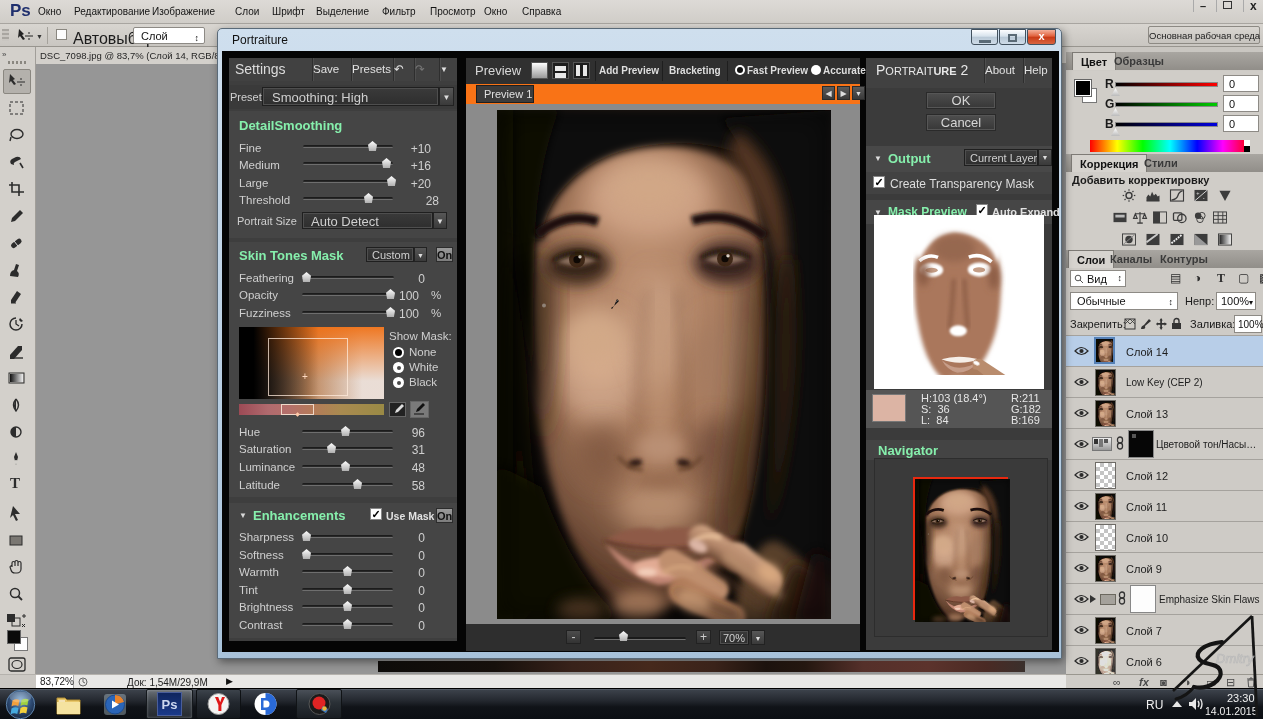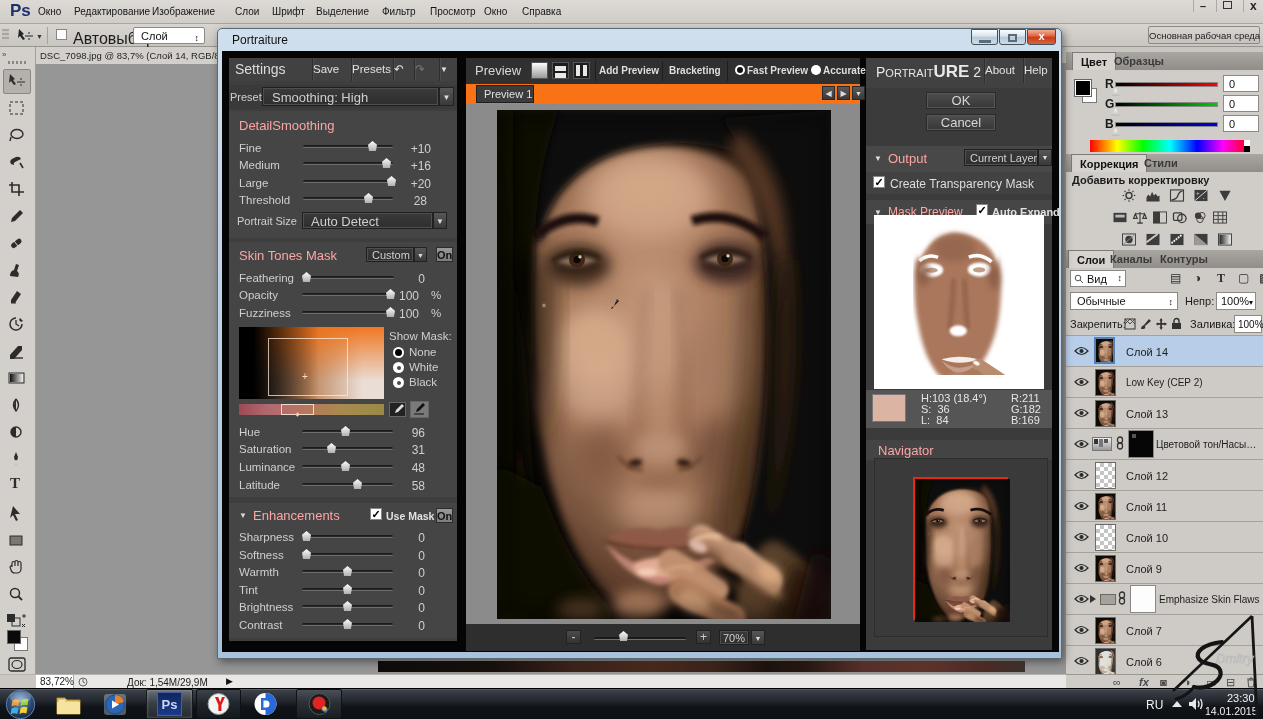--- a/index.html
+++ b/index.html
@@ -40,21 +40,21 @@
 .slab{position:absolute;color:#cfcfcf;font-size:11.5px;white-space:nowrap}
 .sval{position:absolute;color:#cfcfcf;font-size:12px;text-align:right;width:34px;white-space:nowrap}
 .onbtn{position:absolute;width:22px;height:15px;background:linear-gradient(#9a9a9a,#7d7d7d);border:1px solid #2c2c2c;color:#111;font-size:11px;font-weight:bold;text-align:center;line-height:14px}
 .wcheck{position:absolute;width:12px;height:12px;background:#fff;border:1px solid #888;color:#000;font-size:11px;line-height:11px;text-align:center;font-weight:bold}
 .radio{position:absolute;width:11px;height:11px;border-radius:50%;background:#fff}
 .radio i{position:absolute;left:3.5px;top:3.5px;width:4px;height:4px;border-radius:50%;background:#4a4a4a}
 #setpanel{left:7px;top:7px;width:228px;height:583px}
 #prevpanel{left:244px;top:7px;width:394px;height:593px;background:#333}
 #rdlg{left:644px;top:7px;width:186px;height:592px;background:#3b3b3b}
 .hbtn{position:absolute;top:0;height:23px;line-height:23px;text-align:left;color:#e0e0e0;font-size:11.5px;border-left:1px solid #2e2e2e;box-shadow:inset 1px 0 0 #4e4e4e}
-.shead{position:absolute;font-weight:normal;font-size:13px;color:#fca5a5}
+.shead{position:absolute;font-weight:bold;font-size:13px;color:#86efac}
 .vbtn{position:absolute;top:4px;width:17px;height:17px;background:#1d1d1d;border:1px solid #555}
 .vb2{position:absolute;width:11px;height:5px;background:#e8e8e8}
 .vb3{position:absolute;width:4px;height:11px;background:#e8e8e8}
 .ptxt{position:absolute;top:7px;font-size:10px;font-weight:bold;color:#dedede;white-space:nowrap}
 .pradio{position:absolute;top:7px;width:10px;height:10px;border-radius:50%;background:#fff}
 .pradio i{position:absolute;left:2px;top:2px;width:6px;height:6px;border-radius:50%;background:#111}
 .navarr{position:absolute;top:2px;width:13px;height:14px;background:linear-gradient(#5a5a5a,#3a3a3a);border:1px solid #2a2a2a;color:#ddd;font-size:8px;text-align:center;line-height:14px}
 .zbtn{position:absolute;top:6px;width:15px;height:14px;background:linear-gradient(#4c4c4c,#333);border:1px solid #222;color:#ccc;text-align:center;line-height:13px;font-size:12px}
 #imgsurround{position:absolute;left:0;top:46px;width:394px;height:521px;background:#8b8b8b}
 #mainphoto{position:absolute;left:31px;top:6px;width:334px;height:509px;background:#1a120d}
@@ -742,21 +742,21 @@
           <span class="sval" style="left:168px;top:48px">+16</span>
         <span class="slab" style="left:10px;top:66px">Large</span>
           <div class="slider" style="left:74px;top:69px;width:90px">
             <div class="thumb" style="left:84px"></div>
           </div>
           <span class="sval" style="left:168px;top:66px">+20</span>
         <span class="slab" style="left:10px;top:83px">Threshold</span>
           <div class="slider" style="left:74px;top:86px;width:90px">
             <div class="thumb" style="left:61px"></div>
           </div>
-          <span class="sval" style="left:164px;top:83px">28</span>
+          <span class="sval" style="left:176px;top:83px">28</span>
         <span class="slab" style="left:8px;top:104px;font-size:11px">Portrait Size</span>
         <div class="ddl" style="left:73px;top:101px;width:131px;height:17px">
             <span style="position:absolute;left:8px;top:1px;font-size:13px">Auto Detect</span>
           </div>
         <div class="ddlbtn" style="left:204px;top:101px;width:14px;height:17px;line-height:17px;font-size:8px">▼</div>
       </div>
 
       <div class="sec" style="top:184px;height:255px">
         <span class="shead" style="left:10px;top:6px">Skin Tones Mask</span>
         <div class="ddl" style="left:137px;top:5px;width:48px;height:15px">
@@ -915,21 +915,21 @@
         <div class="slider" style="left:128px;top:13px;width:92px;background:#1a1a1a"></div>
         <div class="thumb" style="left:153px;top:7px"></div>
         <span class="zbtn" style="left:230px">+</span>
         <div class="ddl" style="left:253px;top:6px;width:30px;height:15px;text-align:center;font-size:11px;line-height:14px">70%</div>
         <div class="ddlbtn" style="left:285px;top:6px;width:14px;height:15px;line-height:15px;font-size:7px">▼</div>
       </div>
     </div>
 
     <div class="panel" id="rdlg">
       <div style="position:absolute;left:0;top:0;width:100%;height:30px;background:#414141">
-        <span style="position:absolute;left:10px;top:4px;font-size:14px;color:#e8e8e8">P<span style="font-size:11px">ORTRAIT</span><b style="font-size:17px">URE</b> 2</span>
+        <span style="position:absolute;left:10px;top:4px;font-size:14px;color:#e8e8e8">P<span style="font-size:11px">ORTRAIT</span><b style="font-size:11px">URE</b> 2</span>
         <span class="hbtn" style="left:118px;width:39px;height:25px;line-height:25px">About</span>
         <span class="hbtn" style="left:157px;width:29px;height:25px;line-height:25px">Help</span>
       </div>
       <div class="dkbtn" style="left:60px;top:34px;width:70px;height:17px;font-size:13px;line-height:16px">OK</div>
       <div class="dkbtn" style="left:60px;top:56px;width:70px;height:17px;font-size:13px;line-height:16px">Cancel</div>
       <div class="sec" style="top:88px;height:26px;background:#484848">
         <span style="position:absolute;left:8px;top:8px;font-size:8px;color:#ddd">▼</span>
         <span class="shead" style="left:22px;top:5px">Output</span>
         <div class="ddl" style="left:98px;top:3px;width:74px;height:17px">
             <span style="position:absolute;left:5px;top:2px;font-size:11px;white-space:nowrap">Current Layer</span>

